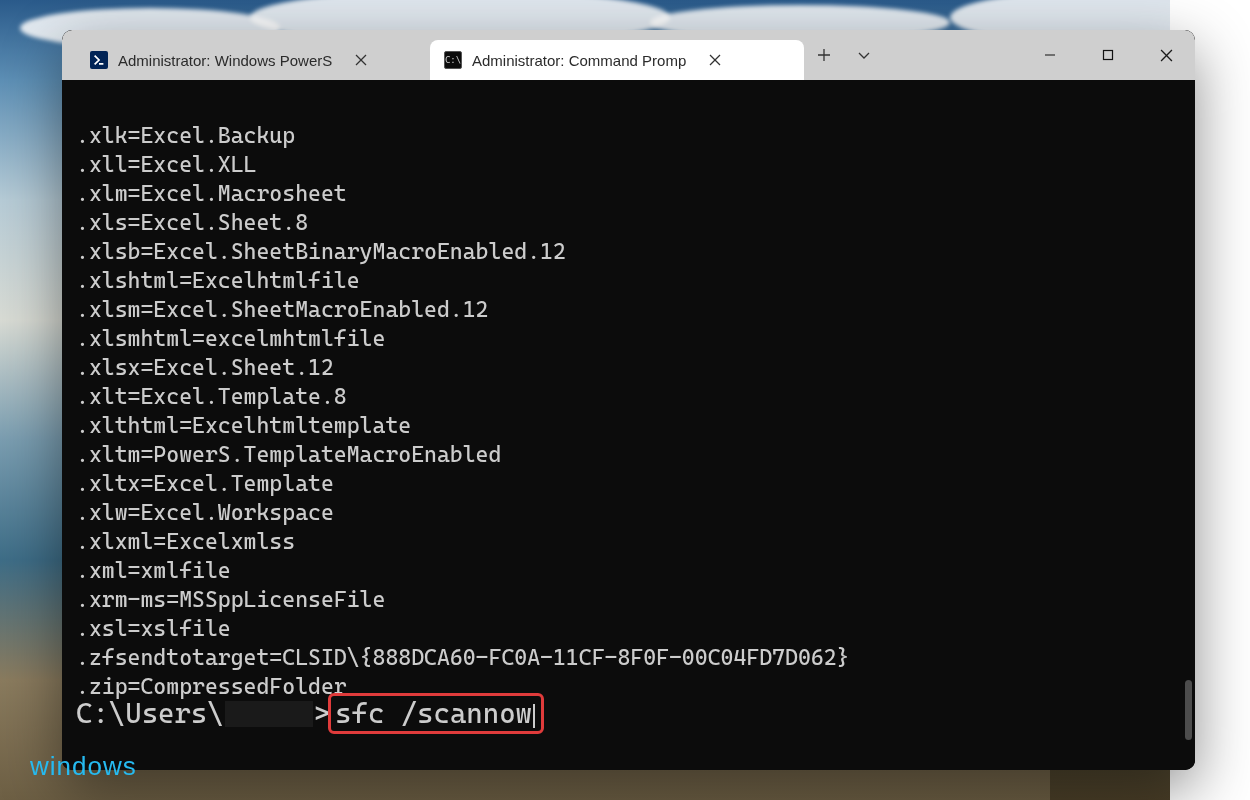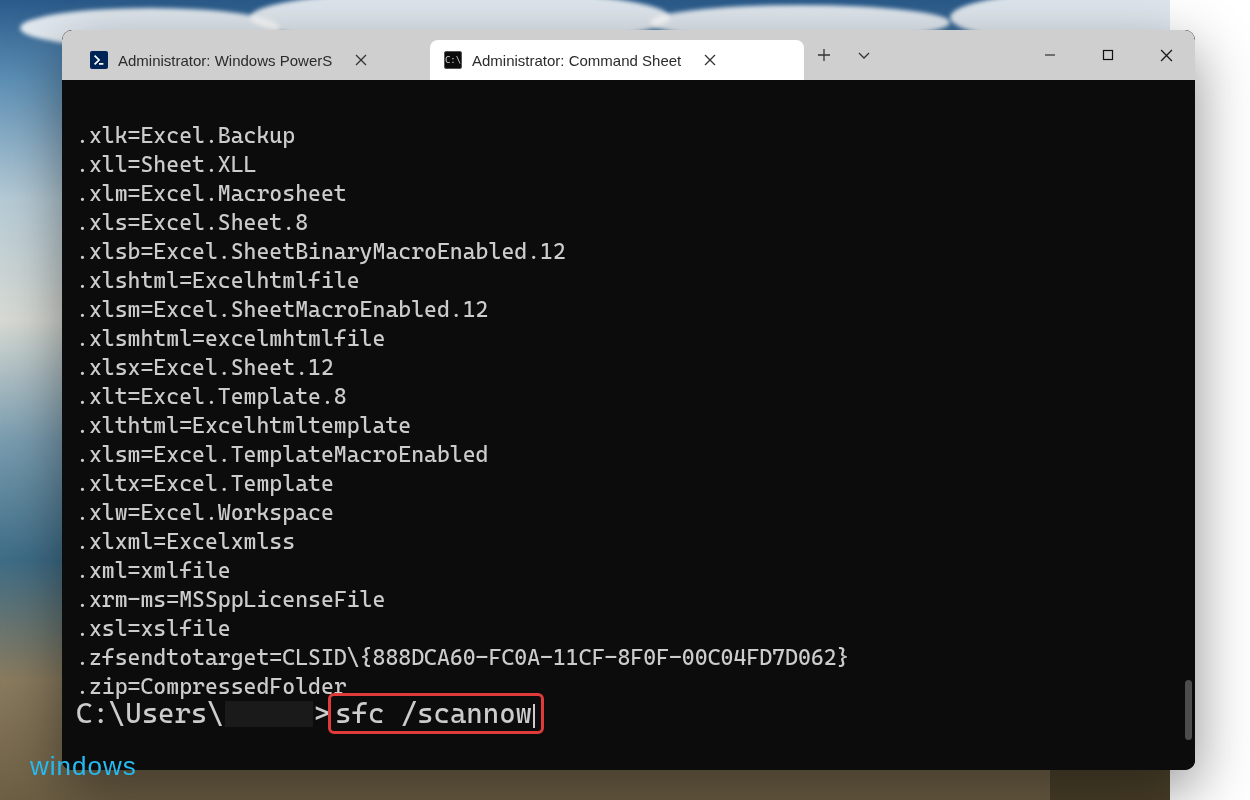--- a/index.html
+++ b/index.html
@@ -115,21 +115,21 @@
               </svg>
           </span>
         </div>
 
         <div class="tab tab-active">
           <span class="icon">
             <span class="cmd-icon">
                 <span>C:\</span>
               </span>
           </span>
-          <span class="title">Administrator: Command Sheet</span>
+          <span class="title">Administrator: Command Promp</span>
           <span class="close">
             <svg width="12" height="12" viewBox="0 0 12 12">
                 <line x1="1" y1="1" x2="11" y2="11" stroke="#333" stroke-width="1.3"></line>
                 <line x1="11" y1="1" x2="1" y2="11" stroke="#333" stroke-width="1.3"></line>
               </svg>
           </span>
         </div>
 
       </div>
 
@@ -162,31 +162,31 @@
           <svg width="13" height="13" viewBox="0 0 12 12">
               <line x1="1" y1="1" x2="11" y2="11" stroke="currentColor" stroke-width="1.2"></line>
               <line x1="11" y1="1" x2="1" y2="11" stroke="currentColor" stroke-width="1.2"></line>
             </svg>
         </div>
       </div>
     </div>
 
     <div class="term">
 <span>.xlk=Excel.Backup</span>
-<span>.xll=Sheet.XLL</span>
+<span>.xll=Excel.XLL</span>
 <span>.xlm=Excel.Macrosheet</span>
 <span>.xls=Excel.Sheet.8</span>
 <span>.xlsb=Excel.SheetBinaryMacroEnabled.12</span>
 <span>.xlshtml=Excelhtmlfile</span>
 <span>.xlsm=Excel.SheetMacroEnabled.12</span>
 <span>.xlsmhtml=excelmhtmlfile</span>
 <span>.xlsx=Excel.Sheet.12</span>
 <span>.xlt=Excel.Template.8</span>
 <span>.xlthtml=Excelhtmltemplate</span>
-<span>.xlsm=Excel.TemplateMacroEnabled</span>
+<span>.xltm=PowerS.TemplateMacroEnabled</span>
 <span>.xltx=Excel.Template</span>
 <span>.xlw=Excel.Workspace</span>
 <span>.xlxml=Excelxmlss</span>
 <span>.xml=xmlfile</span>
 <span>.xrm-ms=MSSppLicenseFile</span>
 <span>.xsl=xslfile</span>
 <span>.zfsendtotarget=CLSID\{888DCA60-FC0A-11CF-8F0F-00C04FD7D062}</span>
 <span>.zip=CompressedFolder</span>
 
       <div class="prompt-line">

